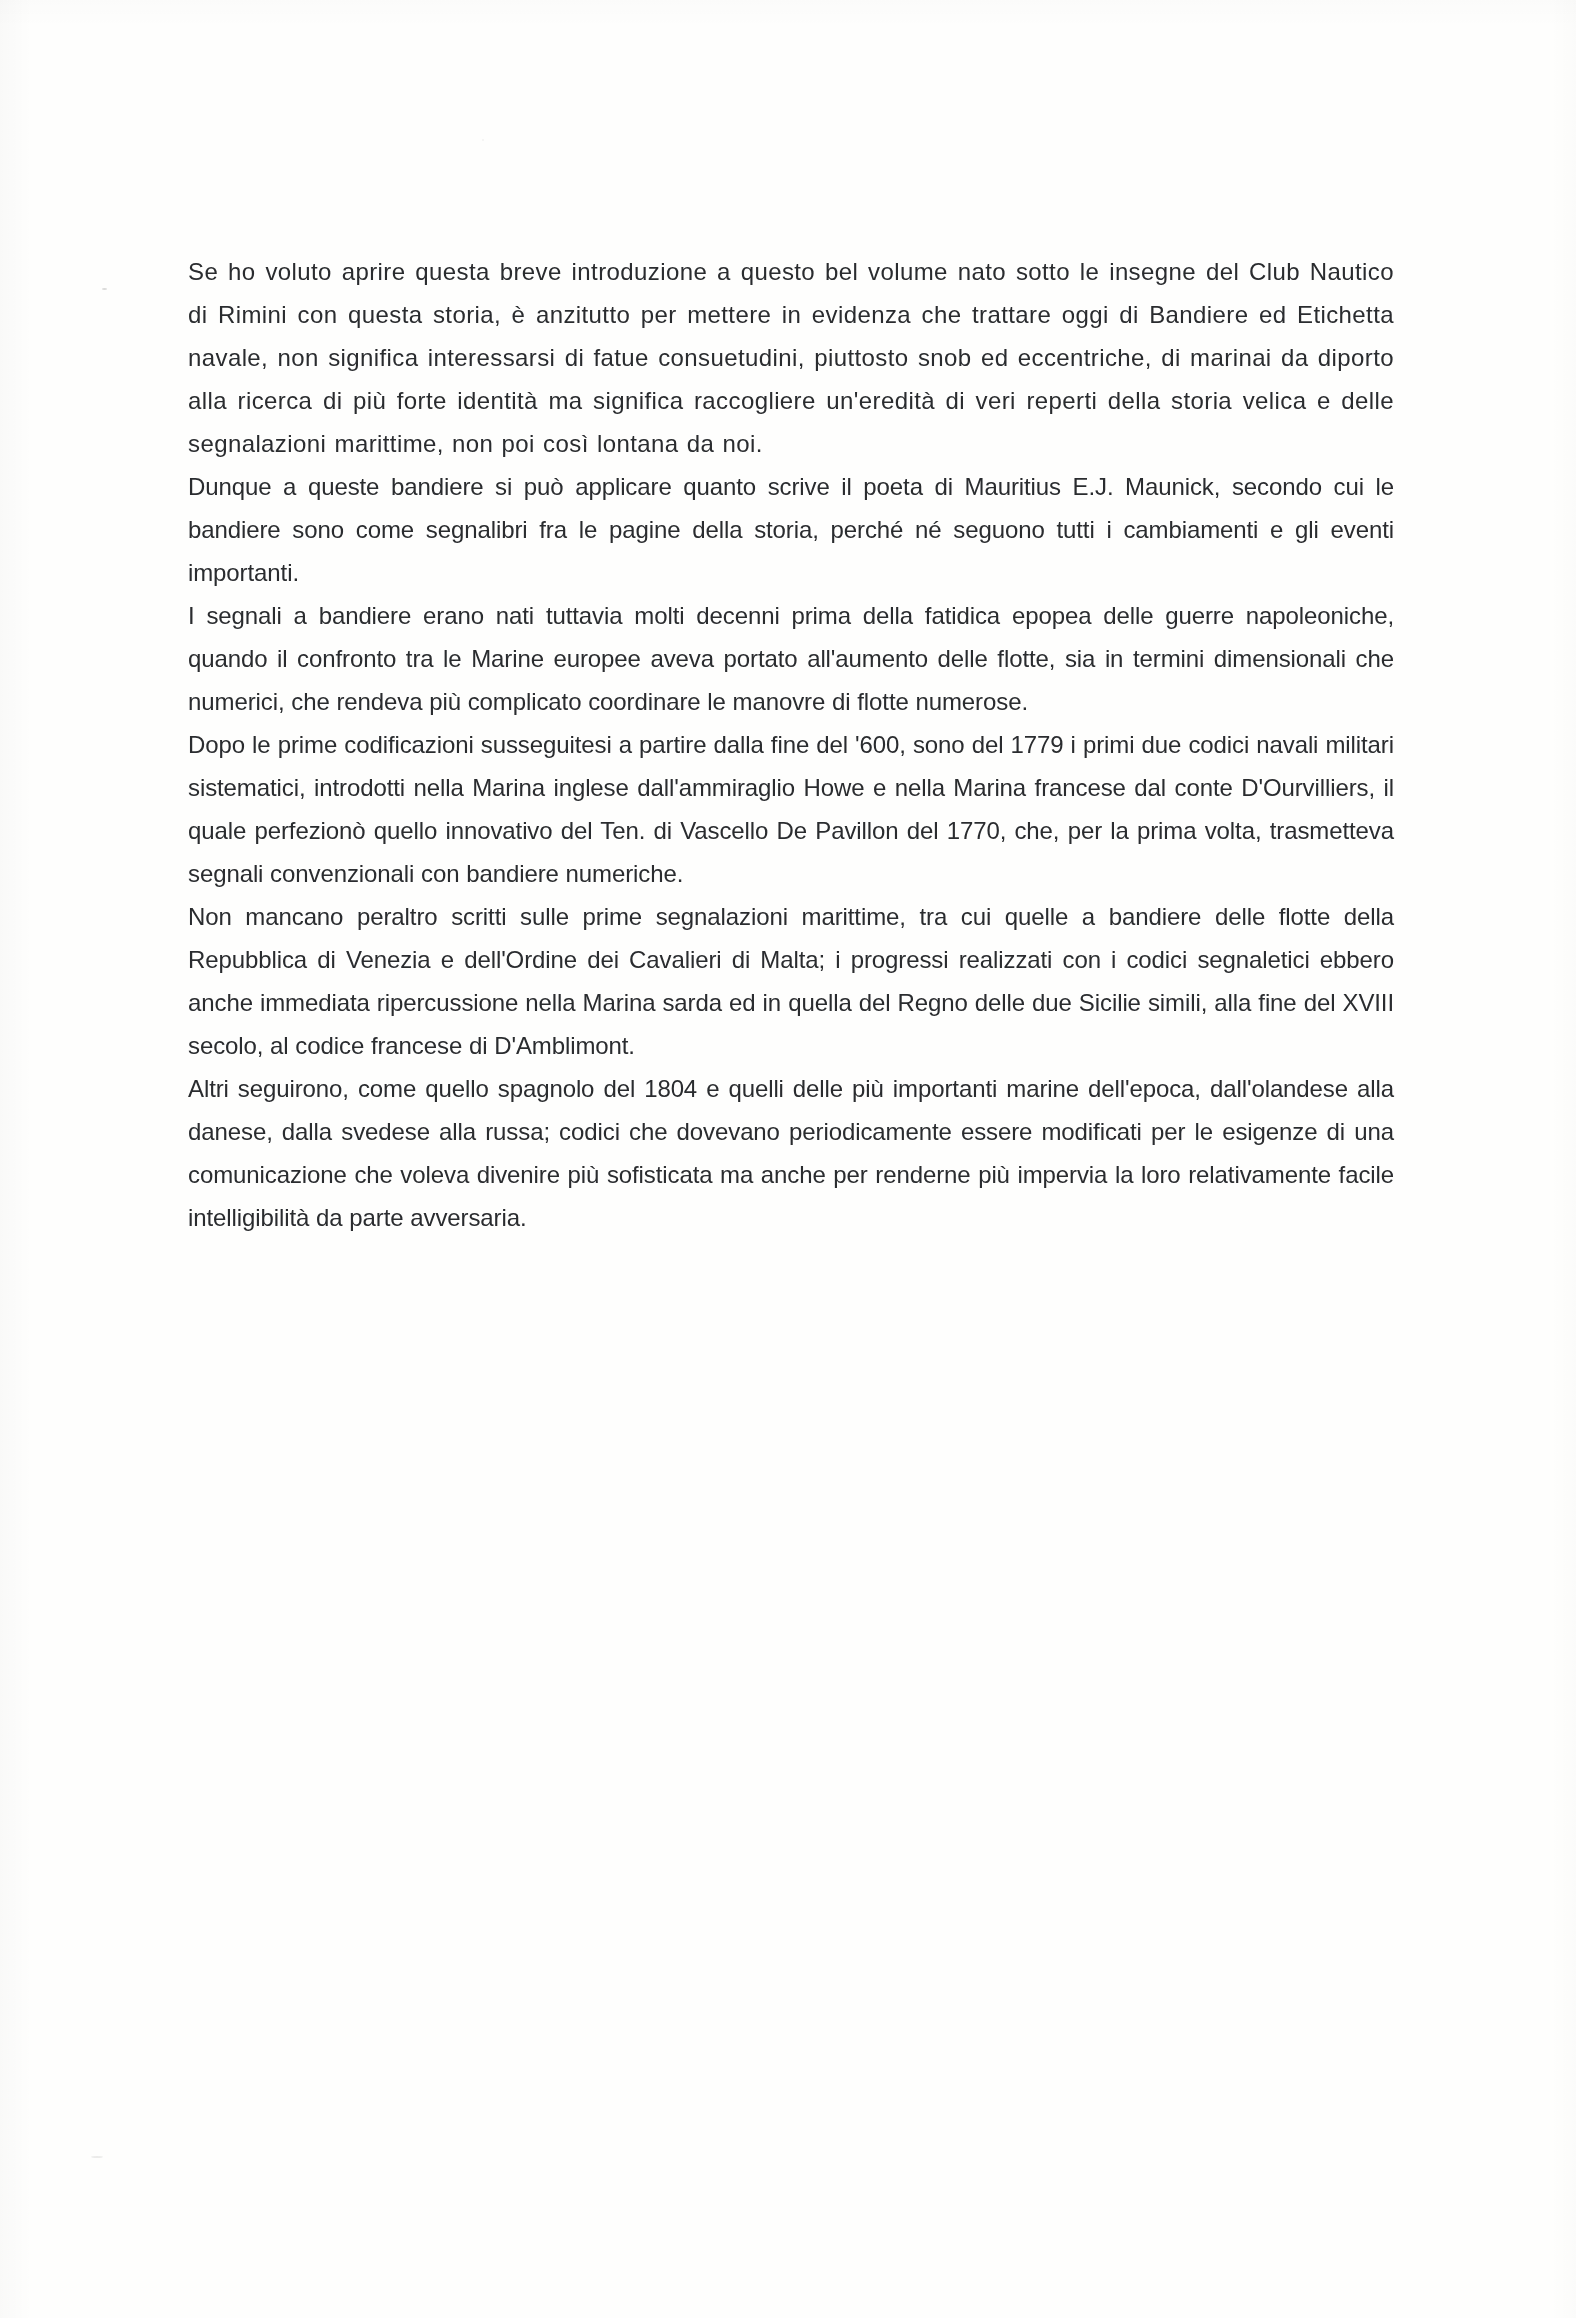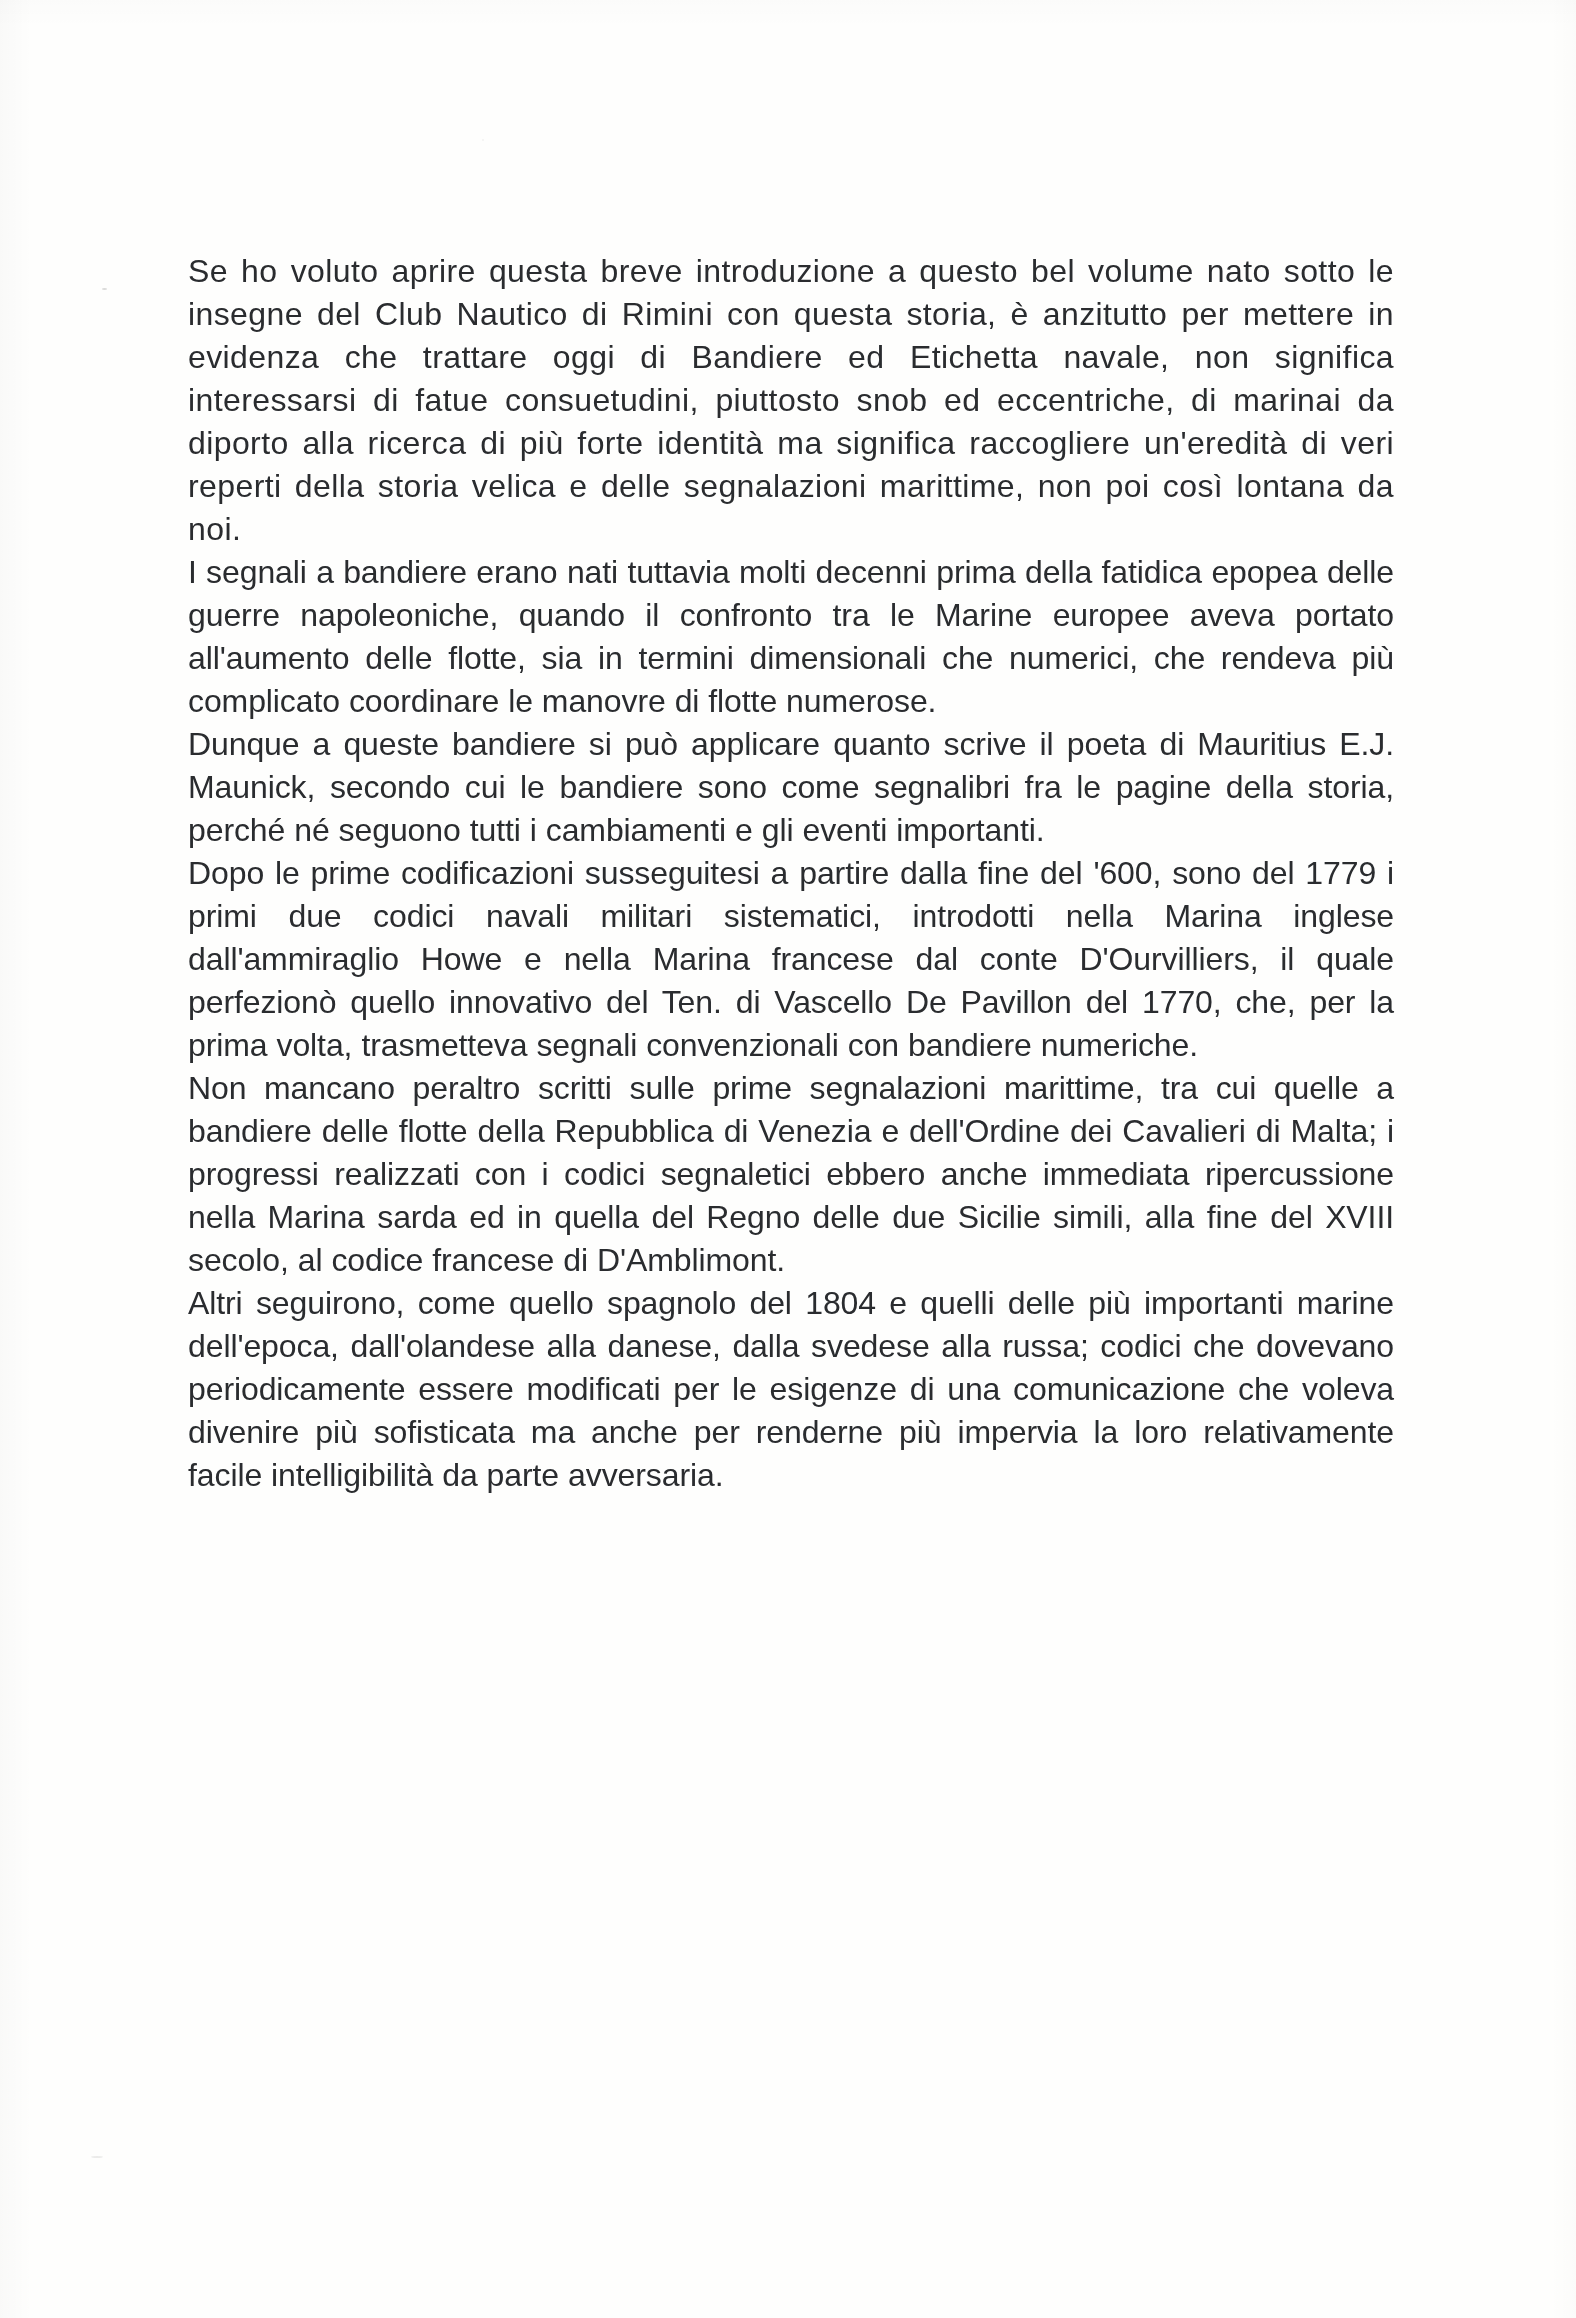--- a/index.html
+++ b/index.html
@@ -34,21 +34,21 @@
     left: 188px;
     top: 250px;
     width: 1206px;
   }
 
   .para {
     margin: 0;
     text-align: justify;
     text-justify: inter-word;
     color: #2a2c2f;
-    font-size: 32px;
+    font-size: 24px;
     line-height: 43px;
     letter-spacing: -0.1px;
     word-spacing: 0.2px;
     hyphens: manual;
   }
 
   
   .para.lead {
     letter-spacing: 0.4px;
     word-spacing: 1.2px;
@@ -73,21 +73,21 @@
 <body>
 
 <div class="page">
 
   <div class="speck s1"></div>
   <div class="speck s2"></div>
   <div class="speck s3"></div>
 
   <div class="text-block">
     <p class="para lead">Se ho voluto aprire questa breve introduzione a questo bel volume nato sotto le insegne del Club Nautico di Rimini con questa storia, è anzitutto per mettere in evidenza che trattare oggi di Bandiere ed Etichetta navale, non significa interessarsi di fatue consuetudini, piuttosto snob ed eccentriche, di marinai da diporto alla ricerca di più forte identità ma significa raccogliere un'eredità di veri reperti della storia velica e delle segnalazioni marittime, non poi così lontana da noi.</p>
+    <p class="para">Dunque a queste bandiere si può applicare quanto scrive il poeta di Mauritius E.J. Maunick, secondo cui le bandiere sono come segnalibri fra le pagine della storia, perché né seguono tutti i cambiamenti e gli eventi importanti.</p>
     <p class="para">I segnali a bandiere erano nati tuttavia molti decenni prima della fatidica epopea delle guerre napoleoniche, quando il confronto tra le Marine europee aveva portato all'aumento delle flotte, sia in termini dimensionali che numerici, che rendeva più complicato coordinare le manovre di flotte numerose.</p>
-    <p class="para">Dunque a queste bandiere si può applicare quanto scrive il poeta di Mauritius E.J. Maunick, secondo cui le bandiere sono come segnalibri fra le pagine della storia, perché né seguono tutti i cambiamenti e gli eventi importanti.</p>
     <p class="para">Dopo le prime codificazioni susseguitesi a partire dalla fine del '600, sono del 1779 i primi due codici navali militari sistematici, introdotti nella Marina inglese dall'ammiraglio Howe e nella Marina francese dal conte D'Ourvilliers, il quale perfezionò quello innovativo del Ten. di Vascello De Pavillon del 1770, che, per la prima volta, trasmetteva segnali convenzionali con bandiere numeriche.</p>
     <p class="para">Non mancano peraltro scritti sulle prime segnalazioni marittime, tra cui quelle a bandiere delle flotte della Repubblica di Venezia e dell'Ordine dei Cavalieri di Malta; i progressi realizzati con i codici segnaletici ebbero anche immediata ripercussione nella Marina sarda ed in quella del Regno delle due Sicilie simili, alla fine del XVIII secolo, al codice francese di D'Amblimont.</p>
     <p class="para">Altri seguirono, come quello spagnolo del 1804 e quelli delle più importanti marine dell'epoca, dall'olandese alla danese, dalla svedese alla russa; codici che dovevano periodicamente essere modificati per le esigenze di una comunicazione che voleva divenire più sofisticata ma anche per renderne più impervia la loro relativamente facile intelligibilità da parte avversaria.</p>
   </div>
 
 </div>
 
 
 </body></html>

